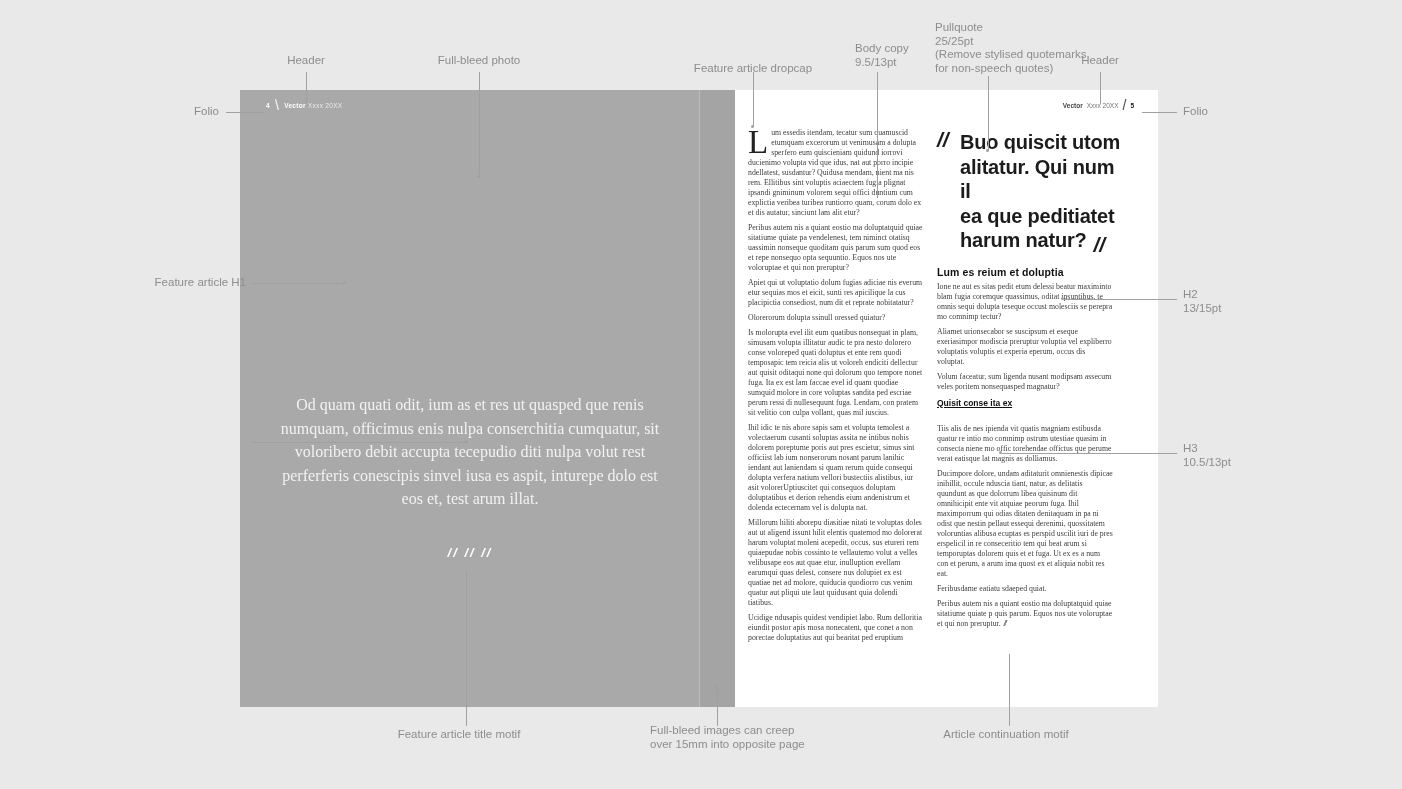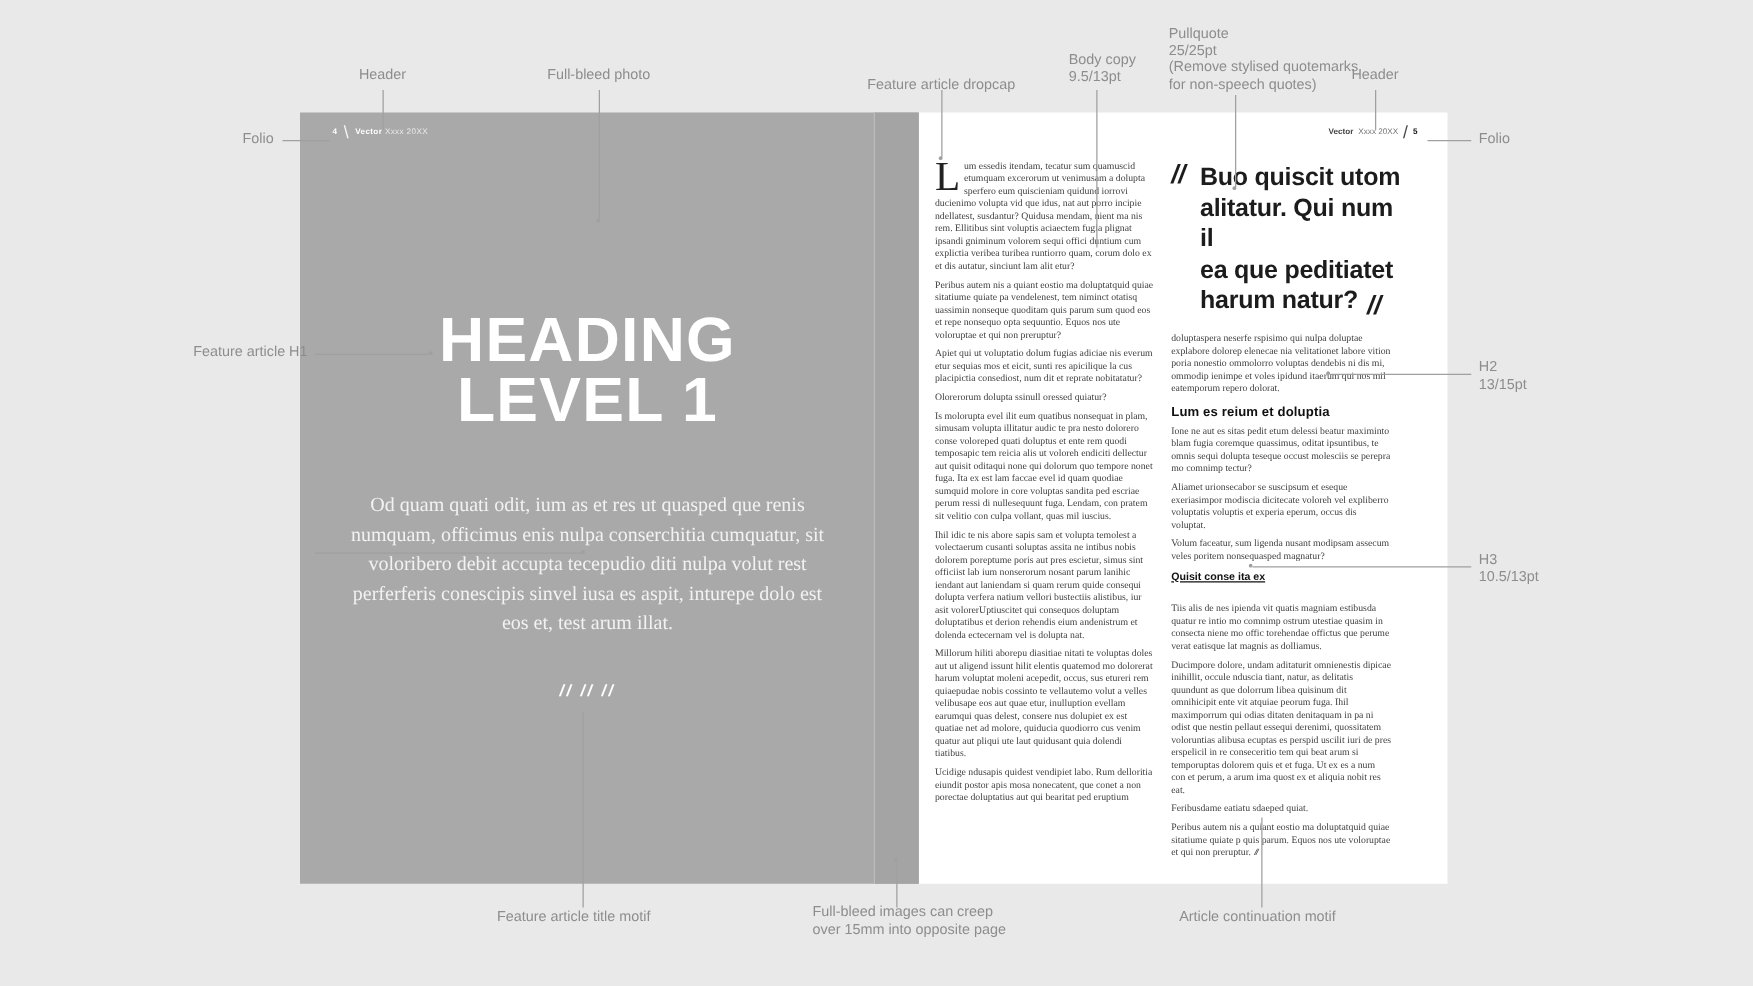--- a/index.html
+++ b/index.html
@@ -80,45 +80,40 @@
     </div>
 
     <div class="col2">
       <div class="pullquote">
         <span class="q-mark q-open">//</span>
         <div>Buo quiscit utom</div>
         <div>alitatur. Qui num il</div>
         <div>ea que peditiatet</div>
         <div><span>harum natur?</span><span class="q-mark q-close">//</span></div>
       </div>
-      <p class="body-p">doluptaspera neserfe rspisimo qui nulpa doluptae explabore dolorep elenecae nia velitationet labore vition poria nonestio ommolorro voluptas dendebis ni dis mi, ommodip ienimpe et voles ipidund itaerum qui nos mil eatemporum repero dolorat.</p>
       <div class="h2">Lum es reium et doluptia</div>
       <p class="body-p">Ione ne aut es sitas pedit etum delessi beatur maximinto blam fugia coremque quassimus, oditat ipsuntibus, te omnis sequi dolupta teseque occust molesciis se perepra mo comnimp tectur?</p>
-      <p class="body-p">Aliamet urionsecabor se suscipsum et eseque exeriasimpor modiscia dicitecate voloreh vel expliberro voluptatis voluptis et experia eperum, occus dis voluptat.</p>
+      <p class="body-p">Aliamet urionsecabor se suscipsum et eseque exeriasimpor modiscia preruptur voluptia vel expliberro voluptatis voluptis et experia eperum, occus dis voluptat.</p>
       <p class="body-p">Volum faceatur, sum ligenda nusant modipsam assecum veles poritem nonsequasped magnatur?</p>
       <div class="h3">Quisit conse ita ex</div>
       <p class="body-p">Tiis alis de nes ipienda vit quatis magniam estibusda quatur re intio mo comnimp ostrum utestiae quasim in consecta niene mo offic torehendae offictus que perume verat eatisque lat magnis as dolliamus.</p>
       <p class="body-p">Ducimpore dolore, undam aditaturit omnienestis dipicae inihillit, occule nduscia tiant, natur, as delitatis quundunt as que dolorrum libea quisinum dit omnihicipit ente vit atquiae peorum fuga. Ihil maximporrum qui odias ditaten denitaquam in pa ni odist que nestin pellaut essequi derenimi, quossitatem voloruntias alibusa ecuptas es perspid uscilit iuri de pres erspelicil in re conseceritio tem qui beat arum si temporuptas dolorem quis et et fuga. Ut ex es a num con et perum, a arum ima quost ex et aliquia nobit res eat.</p>
       <p class="body-p">Feribusdame eatiatu sdaeped quiat.</p>
       <p class="body-p"><span>Peribus autem nis a quiant eostio ma doluptatquid quiae sitatiume quiate p quis parum. Equos nos ute voloruptae et qui non preruptur.</span><span class="cont-motif">//</span></p>
     </div>
   </div>
 
   <div class="photo">
     <div class="creep-strip"></div>
     <div class="seam"></div>
     <div class="left-content">
       <div class="folio-left">
         <span class="num">4</span>
         <span class="folio-slash">\</span>
         <span><span class="brand-b">Vector</span> <span class="issue-lt">Xxxx 20XX</span></span>
-      </div>
-      <div class="h1">
-        <div>HEADING</div>
-        <div>LEVEL 1</div>
       </div>
       <div class="intro">Od quam quati odit, ium as et res ut quasped que renis numquam, officimus enis nulpa conserchitia cumquatur, sit voloribero debit accupta tecepudio diti nulpa volut rest perferferis conescipis sinvel iusa es aspit, inturepe dolo est eos et, test arum illat.</div>
       <div class="title-motif">// // //</div>
     </div>
   </div>
 
   <div class="vline" style="left:306px;top:72px;height:32px;"></div>
   <div class="vline" style="left:479px;top:72px;height:104px;"></div>
   <div class="dot" style="left:477px;top:175px;"></div>
   <div class="vline" style="left:753px;top:72px;height:54px;"></div>

